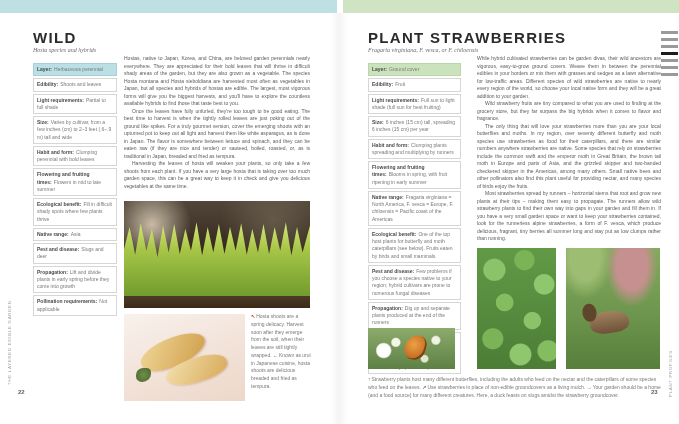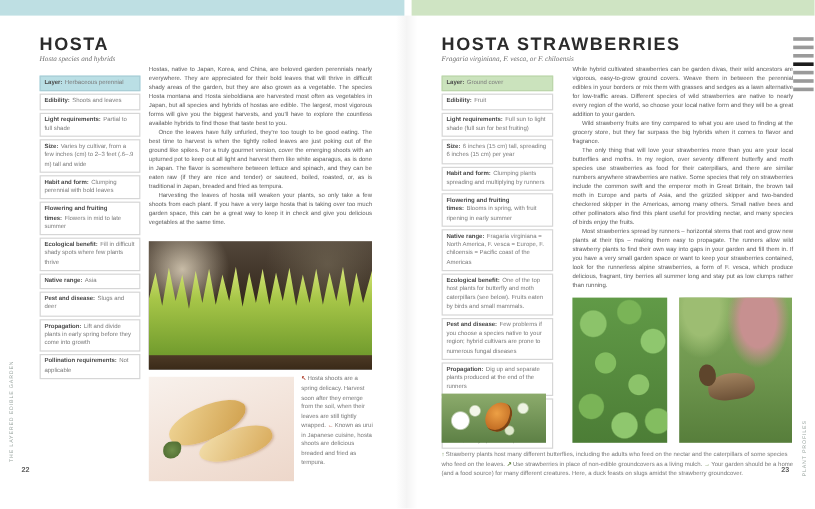--- a/index.html
+++ b/index.html
@@ -112,21 +112,21 @@
 </style>
 </head>
 <body>
 
 <div id="spread">
 
   <div class="band" id="band-left" style="background: rgb(190, 223, 227);"></div>
   <div class="band" id="band-right" style="background: rgb(207, 228, 195);"></div>
   <div class="gutter"></div>
 
-  <div class="title" id="title-left">HOSTA</div>
+  <div class="title" id="title-left">WILD</div>
   <div class="subtitle" id="subtitle-left">Hosta species and hybrids</div>
 
   <div class="facts" id="facts-left">
     <div class="fact hl-b"><span class="flabel">Layer:</span><span>Herbaceous perennial</span></div>
     <div class="fact"><span class="flabel">Edibility:</span><span>Shoots and leaves</span></div>
     <div class="fact"><span class="flabel">Light requirements:</span><span>Partial to full shade</span></div>
     <div class="fact"><span class="flabel">Size:</span><span>Varies by cultivar, from a few inches (cm) to 2–3 feet (.6–.9 m) tall and wide</span></div>
     <div class="fact"><span class="flabel">Habit and form:</span><span>Clumping perennial with bold leaves</span></div>
     <div class="fact"><span class="flabel">Flowering and fruiting times:</span><span>Flowers in mid to late summer</span></div>
     <div class="fact"><span class="flabel">Ecological benefit:</span><span>Fill in difficult shady spots where few plants thrive</span></div>
@@ -154,21 +154,21 @@
   </div>
 
   <div class="caption" id="caption-left">
     <span class="marker red">↖</span><span>Hosta shoots are a spring delicacy. Harvest soon after they emerge from the soil, when their leaves are still tightly wrapped.</span>
     <span class="marker red">←</span><span>Known as urui in Japanese cuisine, hosta shoots are delicious breaded and fried as tempura.</span>
   </div>
 
   <div class="vtext" id="vtext-left">THE LAYERED EDIBLE GARDEN</div>
   <div class="pagenum" id="pagenum-left">22</div>
 
-  <div class="title" id="title-right">HOSTA STRAWBERRIES</div>
+  <div class="title" id="title-right">PLANT STRAWBERRIES</div>
   <div class="subtitle" id="subtitle-right">Fragaria virginiana, F. vesca, or F. chiloensis</div>
 
   <div class="facts" id="facts-right">
     <div class="fact hl-g"><span class="flabel">Layer:</span><span>Ground cover</span></div>
     <div class="fact"><span class="flabel">Edibility:</span><span>Fruit</span></div>
     <div class="fact"><span class="flabel">Light requirements:</span><span>Full sun to light shade (full sun for best fruiting)</span></div>
     <div class="fact"><span class="flabel">Size:</span><span>6 inches (15 cm) tall, spreading 6 inches (15 cm) per year</span></div>
     <div class="fact"><span class="flabel">Habit and form:</span><span>Clumping plants spreading and multiplying by runners</span></div>
     <div class="fact"><span class="flabel">Flowering and fruiting times:</span><span>Blooms in spring, with fruit ripening in early summer</span></div>
     <div class="fact"><span class="flabel">Native range:</span><span>Fragaria virginiana = North America, F. vesca = Europe, F. chiloensis = Pacific coast of the Americas</span></div>

